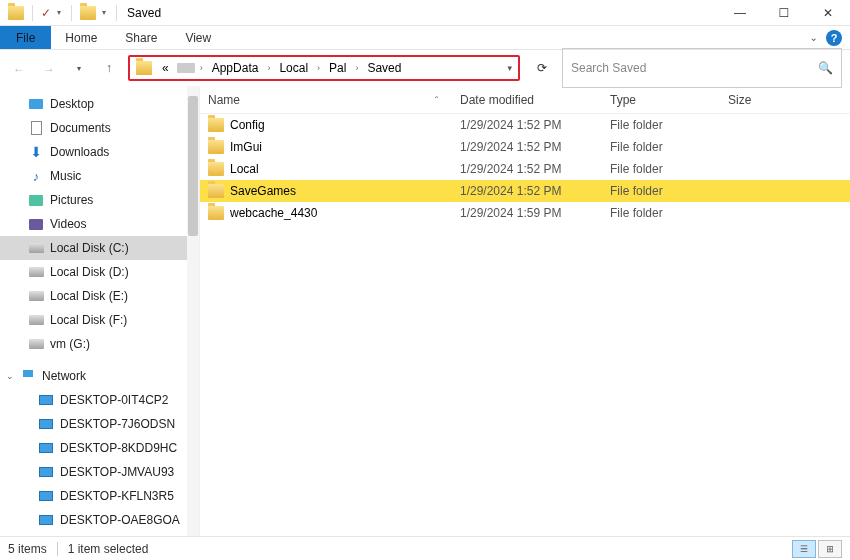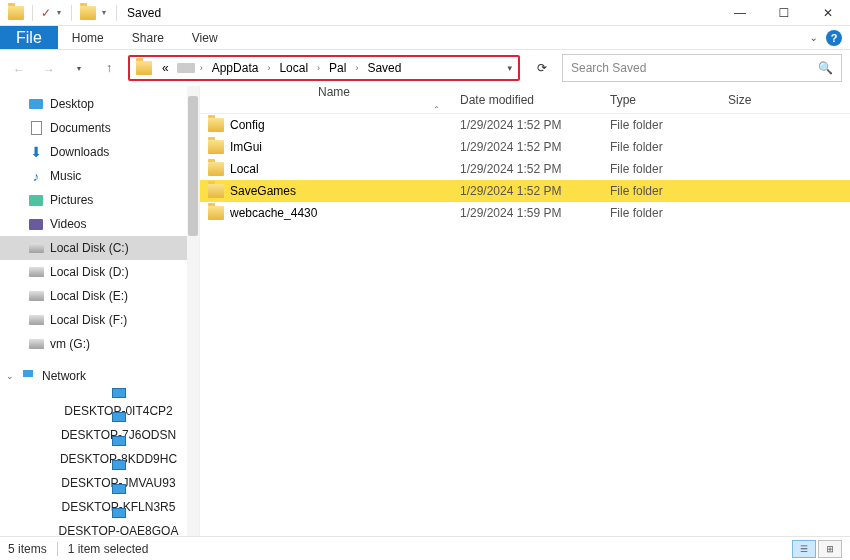--- a/index.html
+++ b/index.html
@@ -11,64 +11,64 @@
   .folder-icon-sm { width: 16px; height: 14px; background: linear-gradient(#fce28d,#e8b73e); border-radius: 1px; position: relative; }
   .folder-icon-sm::before { content:""; position:absolute; top:-3px; left:0; width:7px; height:3px; background:#f5c65a; border-radius:1px 1px 0 0; }
   .qat-sep { width:1px; height:16px; background:#ddd; margin:0 4px; }
   .qat-dd { font-size:8px; color:#666; padding:2px; }
   .title-text { margin-left: 6px; font-size: 12px; }
   .winctl { margin-left: auto; display: flex; }
   .winctl div { width: 44px; height: 26px; display:flex; align-items:center; justify-content:center; color:#333; font-size:12px; }
 
   
   .ribbon { height: 24px; display:flex; align-items:stretch; border-bottom:1px solid #e5e5e5; padding-left:0; }
-  .file-tab { background:#1979ca; color:#ffffff; padding:0 16px; display:flex; align-items:center; font-size:16px; }
+  .file-tab { background:#1979ca; color:#0f172a; padding:0 16px; display:flex; align-items:center; font-size:12px; }
   .tab { padding:0 14px; display:flex; align-items:center; color:#333; }
   .ribbon-right { margin-left:auto; display:flex; align-items:center; padding-right:8px; gap:8px; }
   .chev { color:#555; font-size:10px; }
   .help-icon { width:16px; height:16px; border-radius:50%; background:#1979ca; color:#fff; display:flex; align-items:center; justify-content:center; font-size:11px; font-weight:bold; }
 
   
   .navrow { height: 36px; display:flex; align-items:center; padding:4px 8px; gap:8px; }
   .navbtn { width:22px; height:22px; display:flex; align-items:center; justify-content:center; color:#555; }
   .navbtn.dis { color:#bbb; }
   .addrbox { flex:1; height:26px; border:2px solid #d23; border-radius:2px; display:flex; align-items:center; padding:0 2px; background:#fff; }
   .addr-inner { display:flex; align-items:center; height:100%; gap:0; }
   .crumb { display:flex; align-items:center; padding:0 6px; height:22px; font-size:12px; }
   .crumb-sep { font-size:9px; color:#666; padding:0 3px; }
   .addr-icons { margin-left:auto; display:flex; align-items:center; gap:6px; padding-right:4px; color:#555; }
   .refresh { width:24px; height:24px; display:flex; align-items:center; justify-content:center; color:#333; margin-left:2px; }
-  .searchbox { width:280px; height:28px; border:1px solid #ccc; display:flex; align-items:center; padding:0 8px; color:#888; font-size:12px;gap:6px; }
+  .searchbox { width:280px; height:40px; border:1px solid #ccc; display:flex; align-items:center; padding:0 8px; color:#888; font-size:12px;gap:6px; }
   .searchbox .sicon { margin-left:auto; color:#555; }
 
   
   .body { display:flex; height: calc(100% - 26px - 24px - 36px - 24px); }
   .tree { width: 200px; border-right:1px solid #f0f0f0; overflow-y:auto; padding-top:6px; position:relative; }
   .tree-scrollbar { position:absolute; right:0; top:0; bottom:0; width:12px; background:#f5f5f5; }
   .tree-thumb { position:absolute; right:1px; top:10px; width:10px; height:140px; background:#c8c8c8; border-radius:2px; }
   .tnode { display:flex; align-items:center; height:24px; padding-left:28px; gap:6px; font-size:12px; color:#222;text-align:center; }
-  .tnode.l2 { padding-left:38px;flex-direction:column; }
+  .tnode.l2 { padding-left:38px; }
   .tnode.sel { background:#d8d8d8; }
   .ticon { width:16px; height:16px; display:flex; align-items:center; justify-content:center; }
   .ic-desktop { width:14px; height:10px; background:#3da0e3; border-radius:1px; position:relative; }
   .ic-doc { width:11px; height:14px; background:#fff; border:1px solid #888; position:relative; }
   .ic-down { color:#1979ca; font-size:14px; line-height:1; }
   .ic-music { color:#1979ca; font-size:13px; }
   .ic-pic { width:14px; height:11px; background:#4fc3a1; border-radius:1px; }
   .ic-vid { width:14px; height:11px; background:#6b59a0; border-radius:1px; }
   .ic-disk { width:15px; height:10px; background:linear-gradient(#e0e0e0,#a0a0a0); border-radius:1px; position:relative; }
   .ic-net { width:14px; height:12px; position:relative; }
   .ic-net::before { content:""; position:absolute; top:0; left:2px; width:10px; height:7px; background:#3da0e3; }
   .ic-mon { width:14px; height:10px; background:#3da0e3; border:1px solid #2870a8; position:relative; }
   .tchev { position:absolute; left:14px; font-size:9px; color:#666; }
 
   
   .list { flex:1; display:flex; flex-direction:column; }
   .cols { height:28px; display:flex; align-items:center; border-bottom:1px solid #f0f0f0; padding-left:8px; color:#444; font-size:12px; }
-  .col-name { width:252px; display:flex; align-items:center; gap:6px;flex-direction:column; }
+  .col-name { width:252px; display:flex; align-items:center; gap:6px; }
   .col-date { width:150px; }
   .col-type { width:118px; }
   .col-size { width:80px; }
   .sort-ind { font-size:8px; color:#666; margin-left:auto; margin-right:20px; }
   .row { height:22px; display:flex; align-items:center; padding-left:8px; font-size:12px; }
   .row.sel { background:#fde047; }
   .row .c-name { width:252px; display:flex; align-items:center; gap:6px; }
   .row .c-date { width:150px; color:#555; }
   .row .c-type { width:118px; color:#555; }
   .row .c-size { width:80px; color:#555; }

